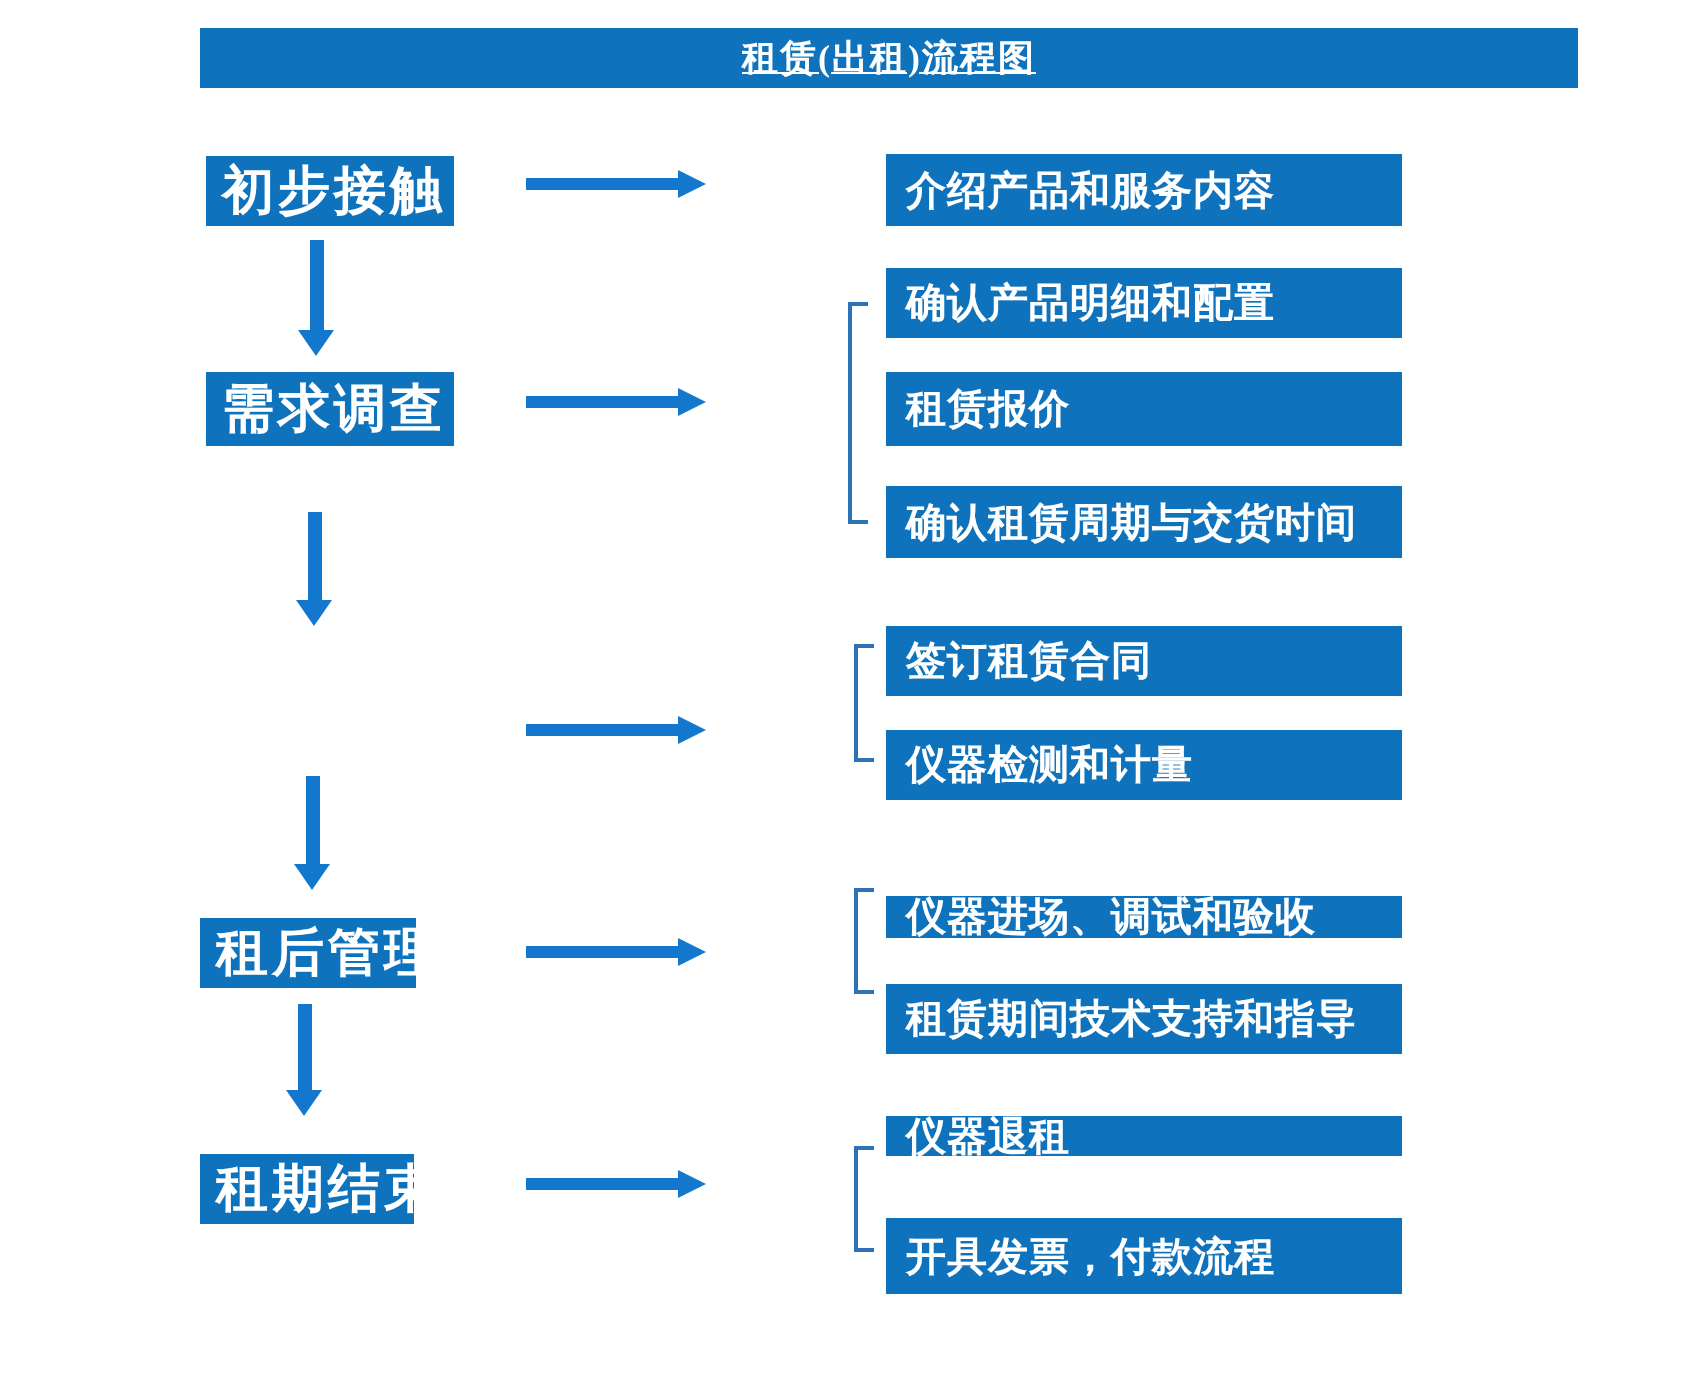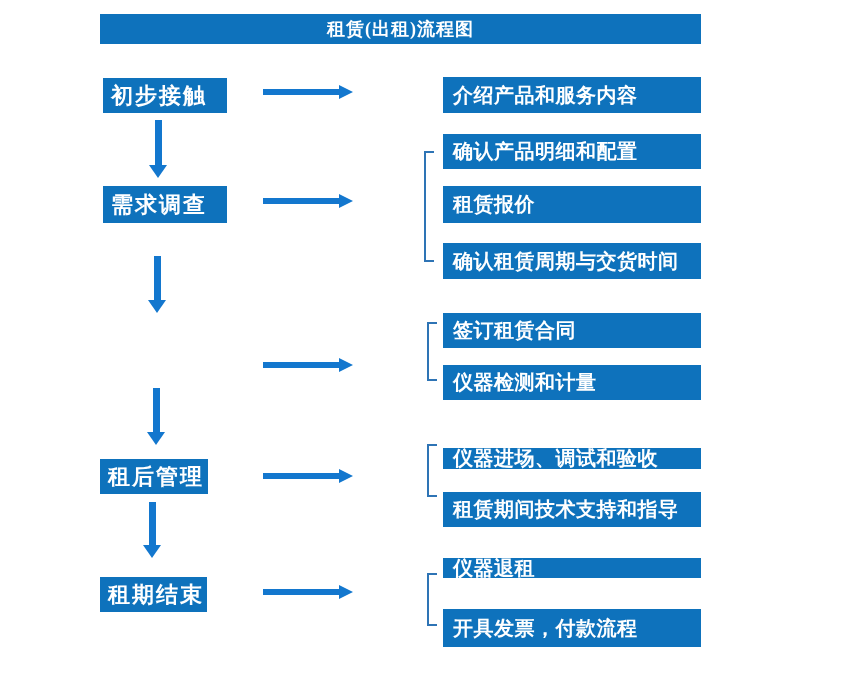--- a/index.html
+++ b/index.html
@@ -6,39 +6,40 @@
   .canvas {
     position: relative;
     width: 844px;
     height: 688px;
     background: #ffffff;
     font-family: "Liberation Serif", "DejaVu Serif", serif;
     overflow: hidden;
   }
   .title-bar {
     position: absolute;
-    left: 100px; top: 14px; width: 601px; height: 30px;
+    left: 100px; top: 14px; width: 689px; height: 30px;
     background: #0E72BC;
     color: #ffffff;
     display: flex; align-items: center; justify-content: center;
     font-size: 18px; font-weight: bold;
     letter-spacing: 1px;
     box-sizing: border-box;
+    text-decoration: underline;
   }
   .box {
     position: absolute;
     background: #0E72BC;
     color: #ffffff;
     display: flex; align-items: center;
     font-weight: bold;
     box-sizing: border-box;
     white-space: nowrap;
   }
   .stage {
-    font-size: 22px;
+    font-size: 26px;
     padding-left: 8px;
     letter-spacing: 2px;
   }
   .detail {
     left: 443px; width: 258px;
     font-size: 20px;
     padding-left: 10px;
     letter-spacing: 0.5px;
   }
   .arrow-right {

